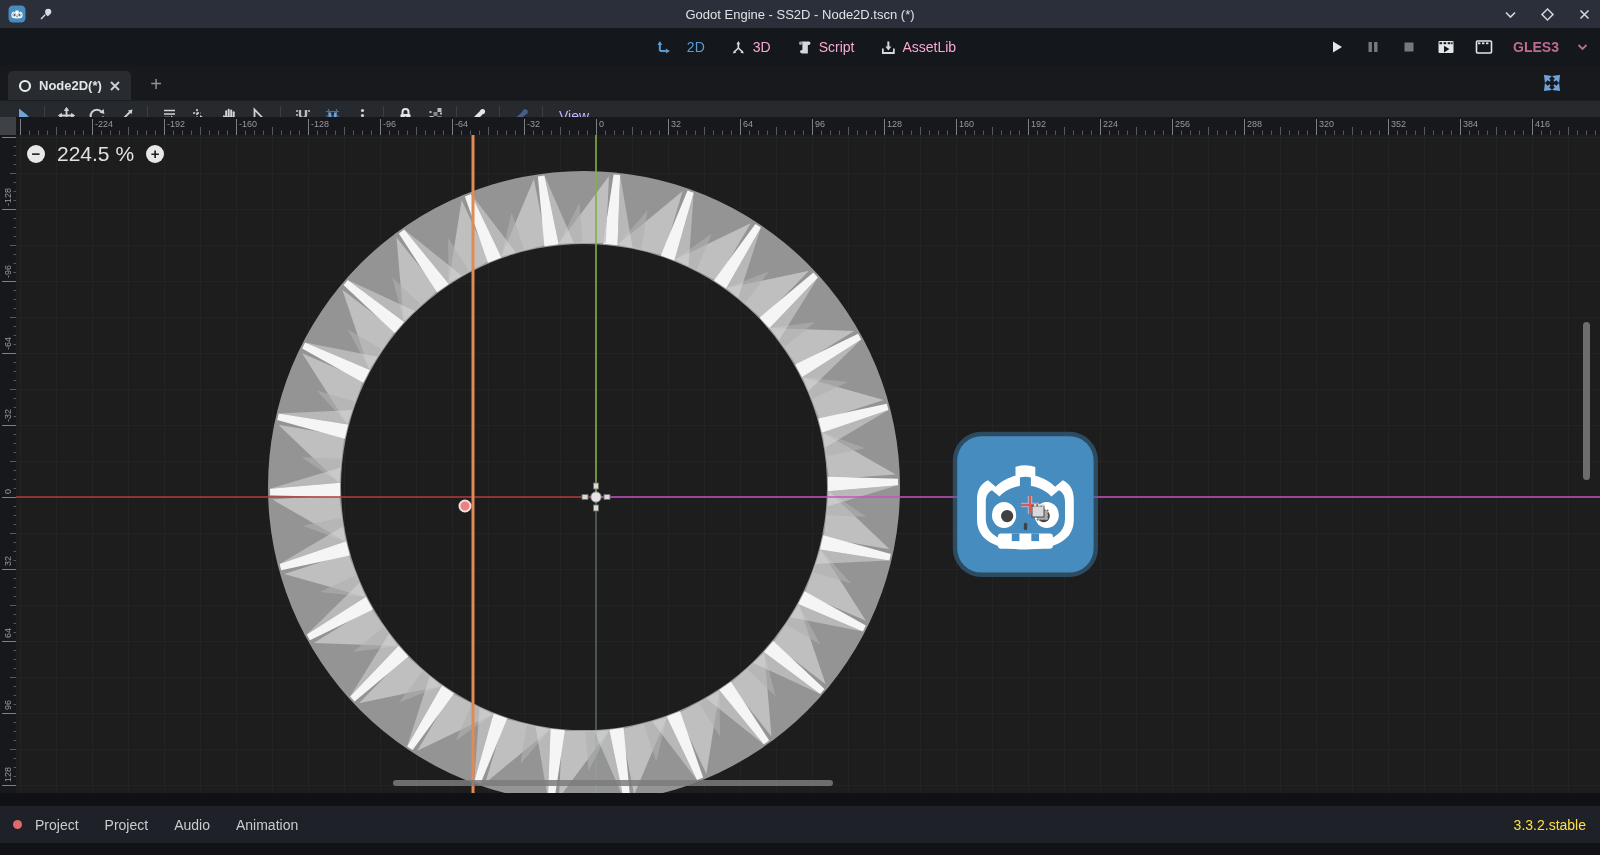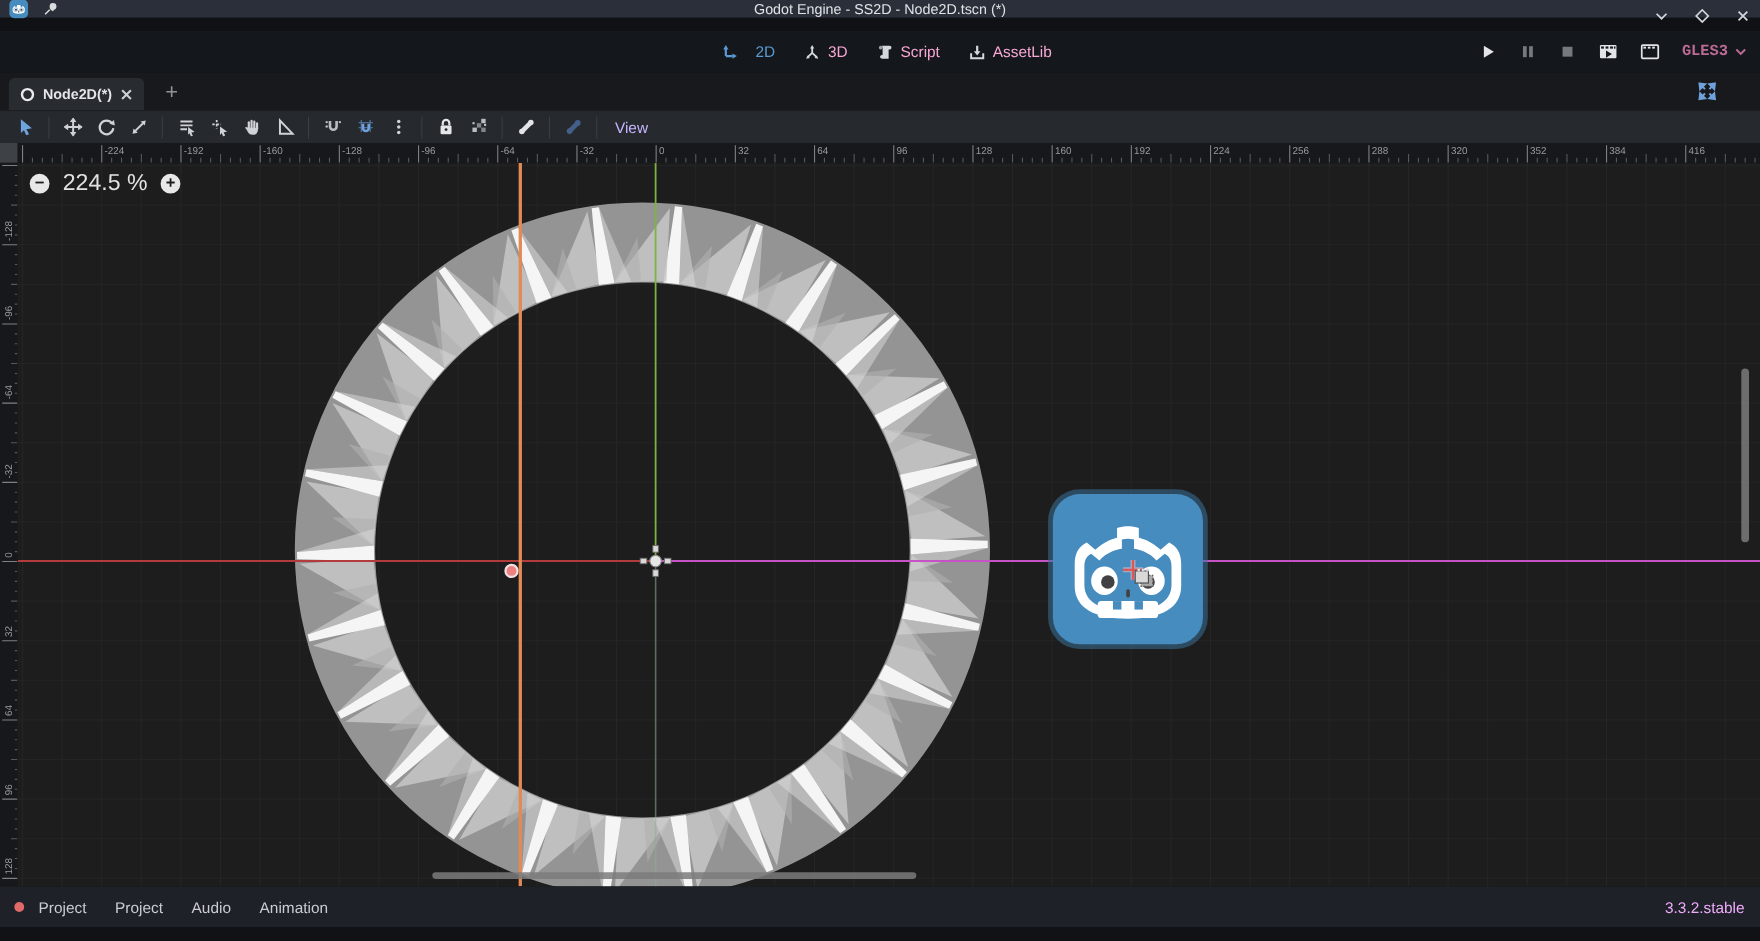--- a/index.html
+++ b/index.html
@@ -1,72 +1,72 @@
 <!DOCTYPE html>
 <html><head>
 <meta charset="utf-8">
 <style>
   * { margin:0; padding:0; box-sizing:border-box; }
   html,body { width:1600px; height:855px; overflow:hidden; background:#101114;
     font-family:"Liberation Sans", sans-serif; -webkit-font-smoothing:antialiased; }
 
   
-  .titlebar { position:absolute; left:0; top:0; width:1600px; height:16px;
+  .titlebar { position:absolute; left:0; top:0; width:1600px; height:28px;
     background:#2a2f39; display:flex; align-items:center; color:#dfe2e6; font-size:13px; }
   .titlebar .appicon { margin-left:8px; width:18px; height:18px; }
   .titlebar .pin { margin-left:12px; width:16px; height:16px; opacity:.92; }
   .titlebar .title { position:absolute; left:0; right:0; text-align:center; pointer-events:none; }
   .wincontrols { position:absolute; right:8px; top:0; height:28px; display:flex; align-items:center; gap:22px; }
   .wincontrols svg { display:block; }
 
   
   .menubar { position:absolute; left:0; top:28px; width:1600px; height:38px;
     background:#14171c; display:flex; align-items:center; color:#ced2d7; font-size:14px; }
   .menu-left { display:flex; align-items:center; margin-left:14px; gap:4px; }
   .menu-item { padding:5px 10px; border-radius:3px; cursor:default; }
   .menu-center { position:absolute; left:50%; top:0; transform:translateX(-48%); height:38px;
     display:flex; align-items:center; gap:26px; }
   .switcher { display:flex; align-items:center; gap:7px; color:#f9a8d4; }
   .switcher.active { color:#5b9bd3;gap:16px; }
   .menu-right { position:absolute; right:12px; top:0; height:38px; display:flex; align-items:center; gap:20px; }
-  .renderer { display:flex; align-items:center; gap:6px; color:#bd6b93; font-weight:bold; font-size:14px;font-family:Liberation Mono, monospace; }
+  .renderer { display:flex; align-items:center; gap:18px; color:#bd6b93; font-weight:bold; font-size:14px; }
 
   
   .tabbar { position:absolute; left:0; top:66px; width:1600px; height:34px; background:#17191d; }
   .scene-tab { position:absolute; left:8px; top:5px; height:29px; background:#282b30;
     border-radius:5px 5px 0 0; display:flex; align-items:center; padding:0 10px; gap:7px;
     color:#e3e5e8; font-size:13px;font-weight:bold; }
   .tab-plus { position:absolute; left:146px; top:9px; width:20px; height:20px; color:#8f9296;
     font-size:20px; line-height:19px; text-align:center; }
   .expand-btn { position:absolute; right:38px; top:7px; width:20px; height:20px; }
 
   
   .toolbar { position:absolute; left:0; top:100px; width:1600px; height:30px; background:#26292d;
     display:flex; align-items:center; border-top:1px solid #1b1d20; }
   .tbtn { width:30px; height:26px; display:flex; align-items:center; justify-content:center; border-radius:3px; }
   .tsep { width:1px; height:20px; background:#3b3e43; margin:0 6px; }
   .view-btn { color:#c4b5fd; font-size:14px; padding:3px 10px; }
 
   
-  .workspace { position:absolute; left:0; top:130px; width:1416px; height:676px; background:#1d1d1e; }
+  .workspace { position:absolute; left:0; top:117px; width:1416px; height:676px; background:#1d1d1e; }
   .ruler-corner { position:absolute; left:0; top:0; width:16px; height:18px; background:#3e4145; }
   .ruler-h { position:absolute; left:16px; top:0; width:1584px; height:18px; background:#17181b; }
   .ruler-v { position:absolute; left:0; top:18px; width:16px; height:658px; background:#17181b; }
   .canvas { position:absolute; left:16px; top:18px; width:1584px; height:658px; background:#1d1d1e; overflow:hidden; }
 
   .zoomctl { position:absolute; left:11px; top:7px; display:flex; align-items:center; gap:12px; z-index:5; }
   .zoomb { width:18px; height:18px; border-radius:50%; background:#e8e8e8; color:#1d1d1e;
     font-size:15px; font-weight:bold; line-height:17px; text-align:center; }
   .zoomlabel { color:#e2e2e2; font-size:21px; }
 
   .bottombar { position:absolute; left:0; top:806px; width:1600px; height:37px; background:#1e2127;
     display:flex; align-items:center; color:#c9ccd1; font-size:14px; }
   .bdot { width:9px; height:9px; border-radius:50%; background:#e06a6a; margin-left:13px; }
   .btab { padding:4px 13px; }
-  .version { position:absolute; right:14px; color:#f0abfc; }
+  .version { position:absolute; right:14px; color:#fde047; }
   .bottomstrip { position:absolute; left:0; top:843px; width:1600px; height:12px; background:#101216; }
 
   svg text { font-family:"Liberation Sans", sans-serif; }
 </style>
 </head>
 <body>
 
 <div class="titlebar">
   <svg class="appicon" viewBox="0 0 18 18">
     <rect x="0.5" y="0.5" width="17" height="17" rx="4.5" fill="#478cbf"></rect>

